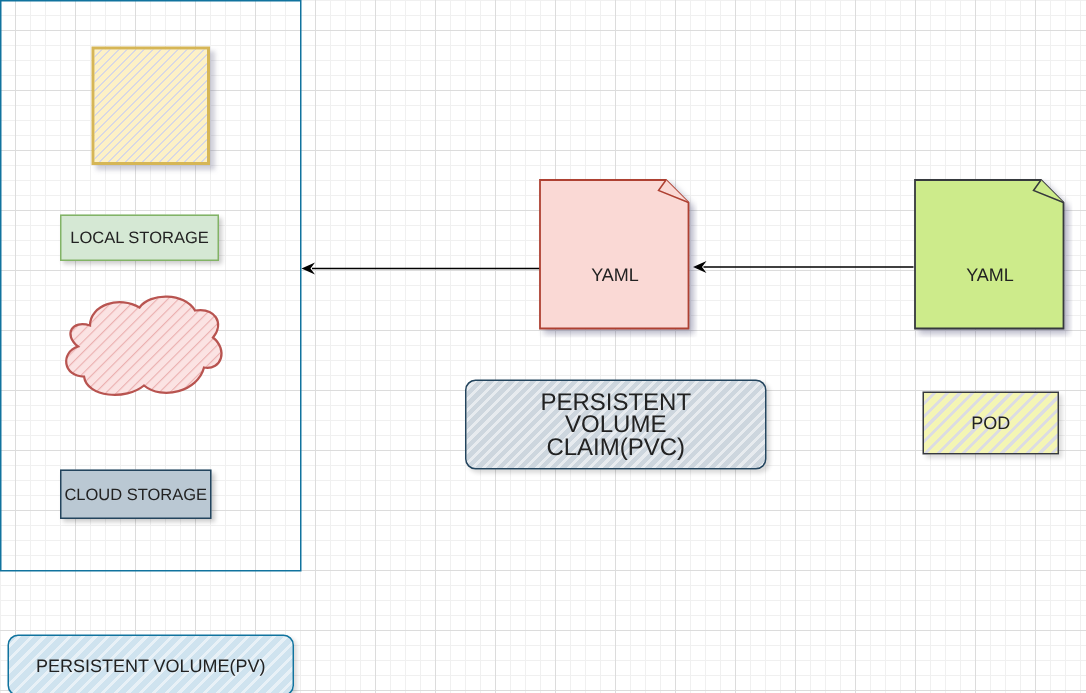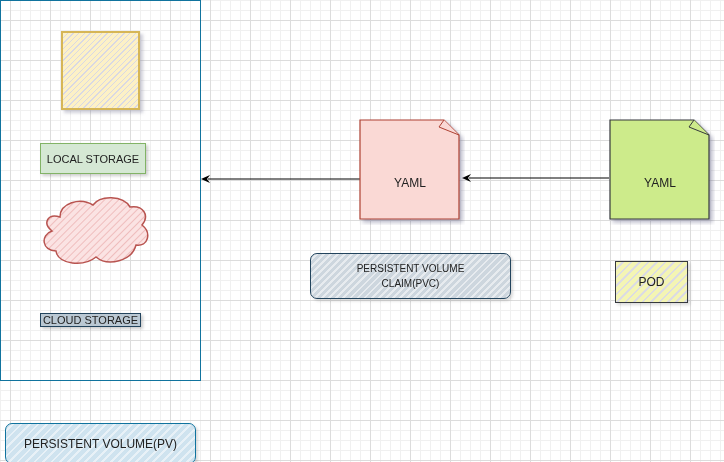--- a/index.html
+++ b/index.html
@@ -33,21 +33,21 @@
 <svg class="abs" style="left:38px;top:195px;" width="115" height="75" viewBox="0 0 115 75">
   <defs>
     <pattern id="ch" width="5" height="5" patternUnits="userSpaceOnUse" patternTransform="rotate(45)">
       <rect width="5" height="5" fill="#fbe3e3"></rect>
       <line x1="0" y1="0" x2="0" y2="5" stroke="#ebb0b0" stroke-width="1.5"></line>
     </pattern>
   </defs>
   <path d="M22,22 C22,8 42,2 55,10 C62,0 85,0 92,12 C105,10 112,20 104,30 C114,38 110,52 98,50 C94,66 70,72 58,62 C46,72 20,70 18,56 C4,56 2,40 14,36 C4,28 10,18 22,22 Z" fill="url(#ch)" stroke="#b85450" stroke-width="1.5"></path>
 </svg>
 
-<div class="abs lbl" style="left:40px;top:300px;width:101px;height:14px;background:#bac8d3;border:1px solid #23445d;box-shadow:2px 2px 3px rgba(0,0,0,0.2);">
+<div class="abs lbl" style="left:40px;top:300px;width:101px;height:33px;background:#bac8d3;border:1px solid #23445d;box-shadow:2px 2px 3px rgba(0,0,0,0.2);">
   <span>CLOUD STORAGE</span>
 </div>
 
 <div class="abs lbl hatch-blue" style="left:5px;top:410px;width:191px;height:41px;border:1.5px solid #10739e;border-radius:7px;font-size:12px;box-shadow:2px 2px 3px rgba(0,0,0,0.15);">
   <span>PERSISTENT VOLUME(PV)</span>
 </div>
 
 <svg class="abs" style="left:0;top:0;" width="724" height="462">
   <line x1="360" y1="179" x2="208" y2="179" stroke="#000" stroke-width="1"></line>
   <polygon points="201,179 210,175 207,179 210,183" fill="#000"></polygon>
@@ -56,27 +56,27 @@
 </svg>
 
 <svg class="abs" style="left:359px;top:119px;" width="106" height="106">
   <path d="M1,1 H85 L100,16 V100 H1 Z" fill="#fad9d5" stroke="#ae4132" stroke-width="1.2" style="filter:drop-shadow(3px 3px 2px rgba(80,80,120,0.4));"></path>
   <path d="M85,1 L80,8 L100,16" fill="#fad9d5" stroke="#ae4132" stroke-width="1"></path>
 </svg>
 <div class="abs lbl" style="left:360px;top:150px;width:100px;height:40px;font-size:12px;">
   <span>YAML</span>
 </div>
 
-<div class="abs lbl hatch-slate" style="left:310px;top:240px;width:201px;height:46px;border:1.5px solid #23445d;border-radius:7px;font-size:10px;line-height:15px;padding:0 30px;box-shadow:2px 2px 3px rgba(0,0,0,0.15);">
+<div class="abs lbl hatch-slate" style="left:310px;top:240px;width:201px;height:60px;border:1.5px solid #23445d;border-radius:7px;font-size:16px;line-height:15px;padding:0 30px;box-shadow:2px 2px 3px rgba(0,0,0,0.15);">
   <span>PERSISTENT VOLUME CLAIM(PVC)</span>
 </div>
 
 <svg class="abs" style="left:609px;top:119px;" width="106" height="106">
   <path d="M1,1 H85 L100,16 V100 H1 Z" fill="#cdeb8b" stroke="#36393d" stroke-width="1.2" style="filter:drop-shadow(3px 3px 2px rgba(80,80,120,0.4));"></path>
   <path d="M85,1 L80,8 L100,16" fill="#cdeb8b" stroke="#36393d" stroke-width="1"></path>
 </svg>
 <div class="abs lbl" style="left:610px;top:150px;width:100px;height:40px;font-size:12px;">
   <span>YAML</span>
 </div>
 
-<div class="abs lbl hatch-pod" style="left:615px;top:248px;width:73px;height:42px;border:1px solid #36393d;font-size:12px;box-shadow:2px 2px 3px rgba(0,0,0,0.15);">
+<div class="abs lbl hatch-pod" style="left:615px;top:248px;width:91px;height:42px;border:1px solid #36393d;font-size:12px;box-shadow:2px 2px 3px rgba(0,0,0,0.15);">
   <span>POD</span>
 </div>
 
 </body></html>

